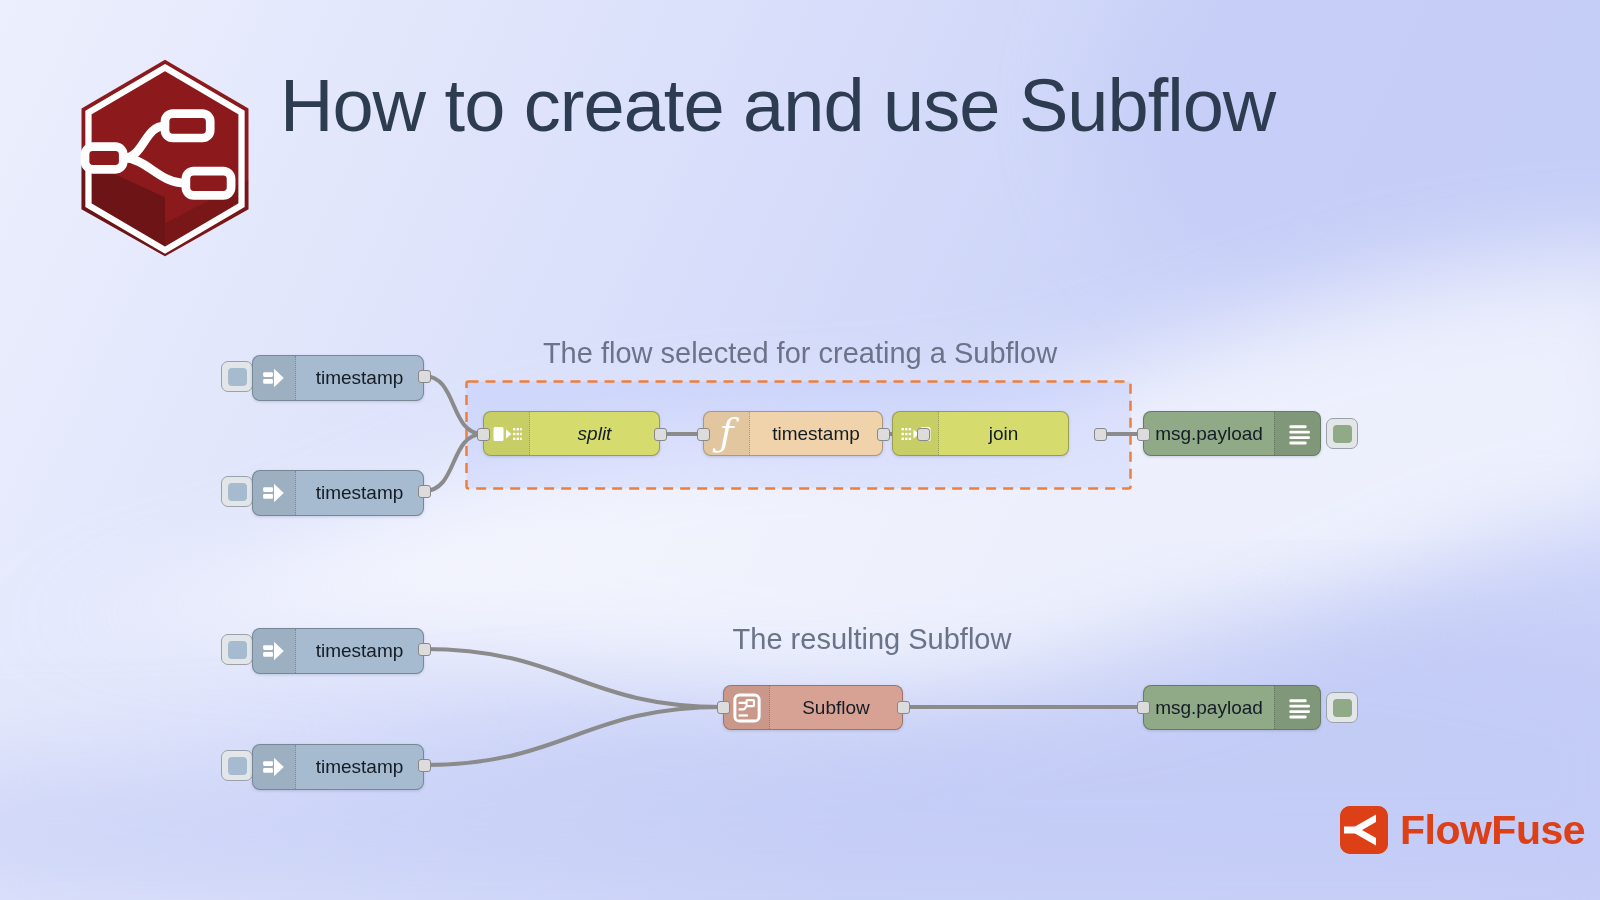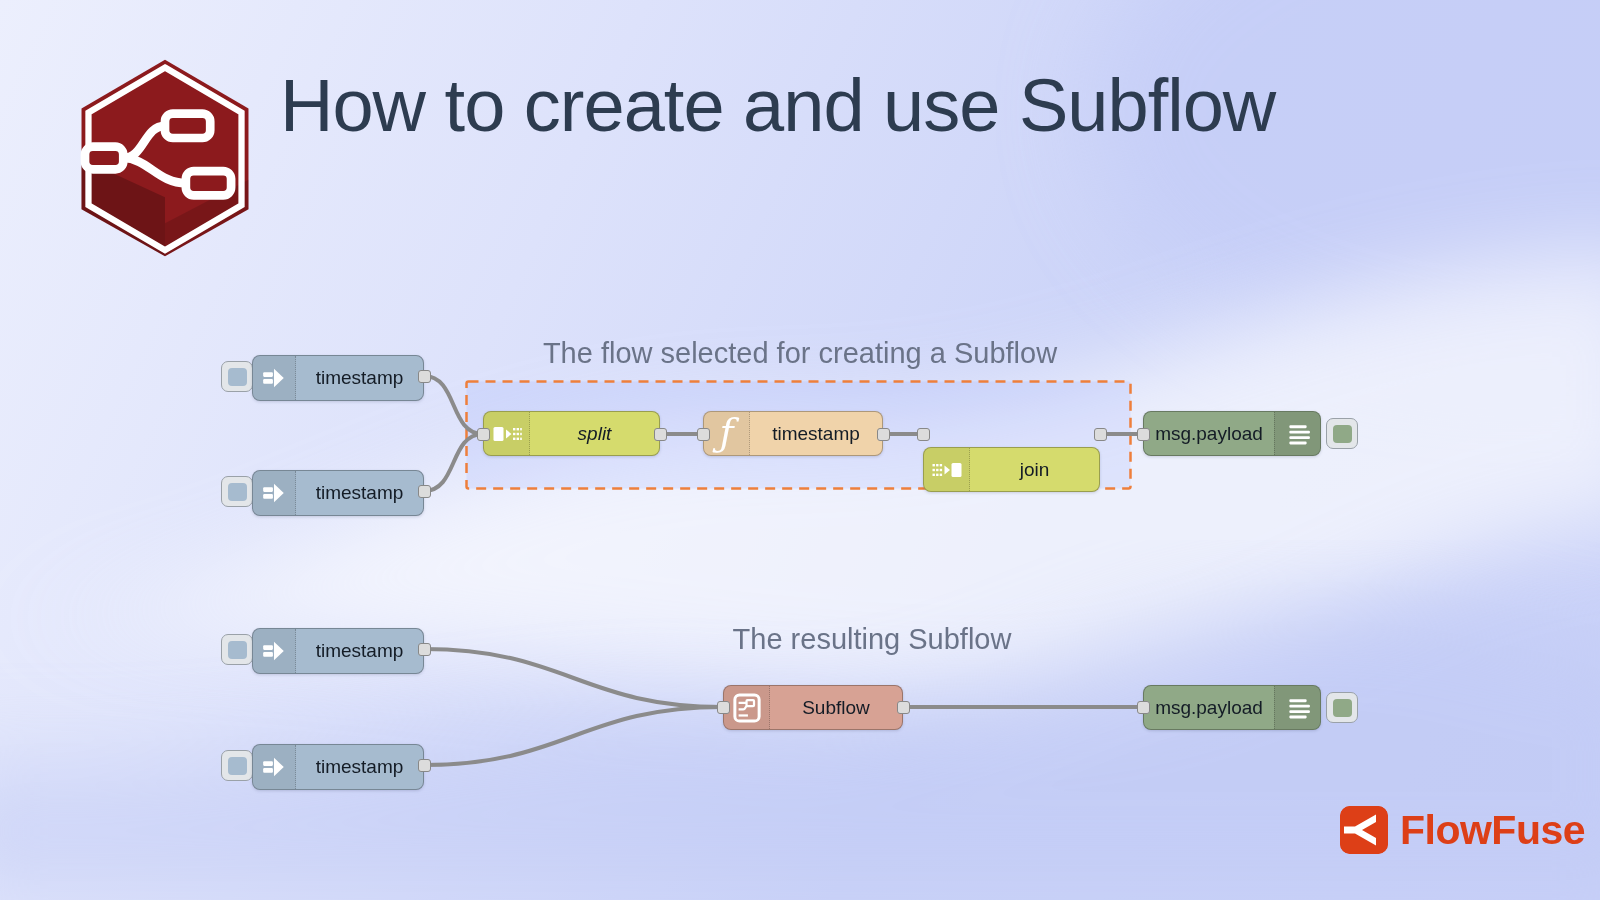--- a/index.html
+++ b/index.html
@@ -179,21 +179,21 @@
   <div class="label">split</div>
 </div>
 
 <div class="node function" style="left:703px;top:411px;width:180px;">
   <div class="icon-region">
       <span class="fx">ƒ</span>
     </div>
   <div class="label">timestamp</div>
 </div>
 
-<div class="node splitjoin" style="left:923px;top:411px;width:177px;margin-top:36px;">
+<div class="node splitjoin" style="left:892px;top:411px;width:177px;">
   <div class="icon-region">
     <svg width="30" height="20" viewBox="0 0 30 20">
         <g fill="#fff">
           <rect x="0.5" y="4" width="2.4" height="2.4"></rect>
           <rect x="4.1" y="4" width="2.4" height="2.4"></rect>
           <rect x="7.7" y="4" width="2.4" height="2.4"></rect>
           <rect x="0.5" y="8.8" width="2.4" height="2.4"></rect>
           <rect x="4.1" y="8.8" width="2.4" height="2.4"></rect>
           <rect x="7.7" y="8.8" width="2.4" height="2.4"></rect>
           <rect x="0.5" y="13.6" width="2.4" height="2.4"></rect>

